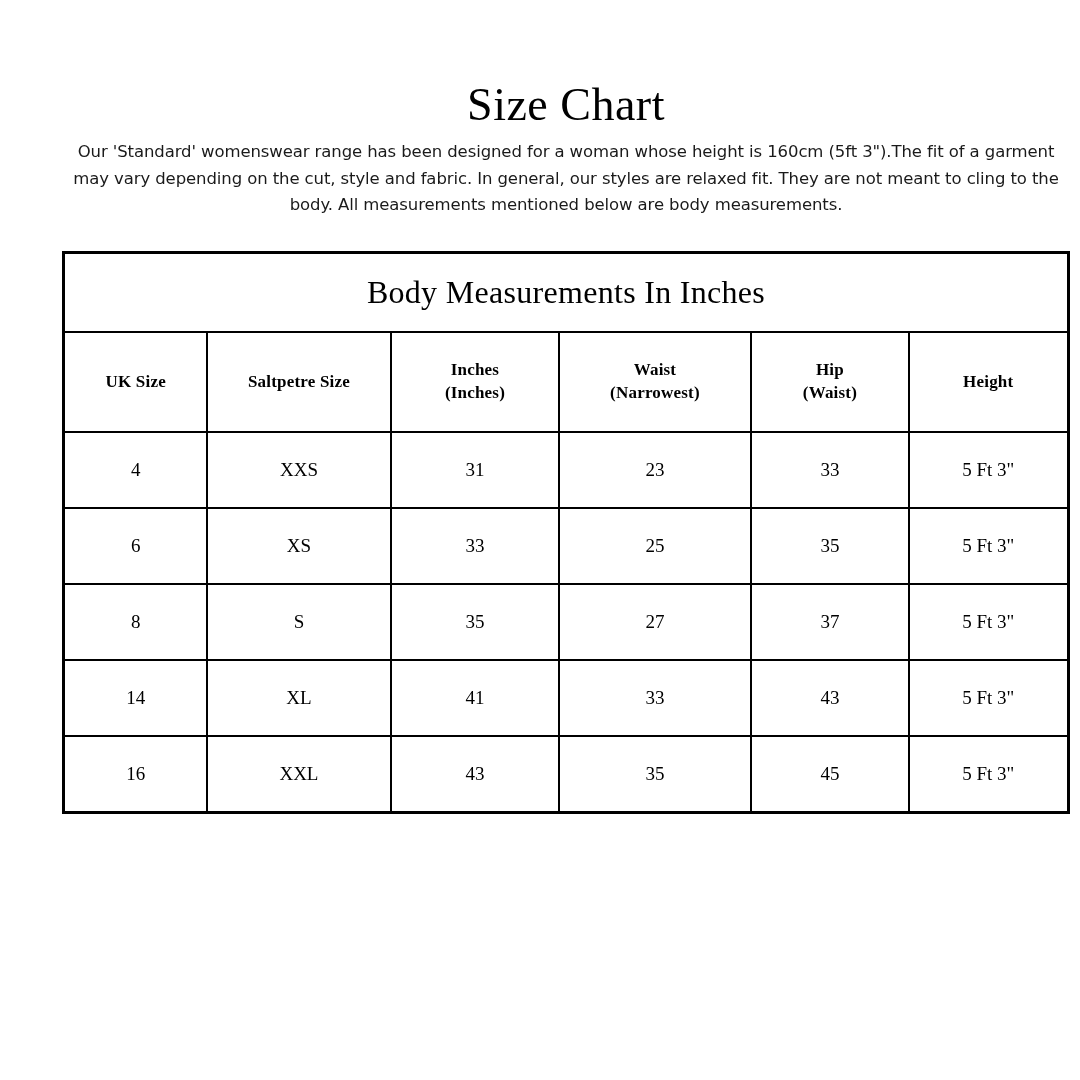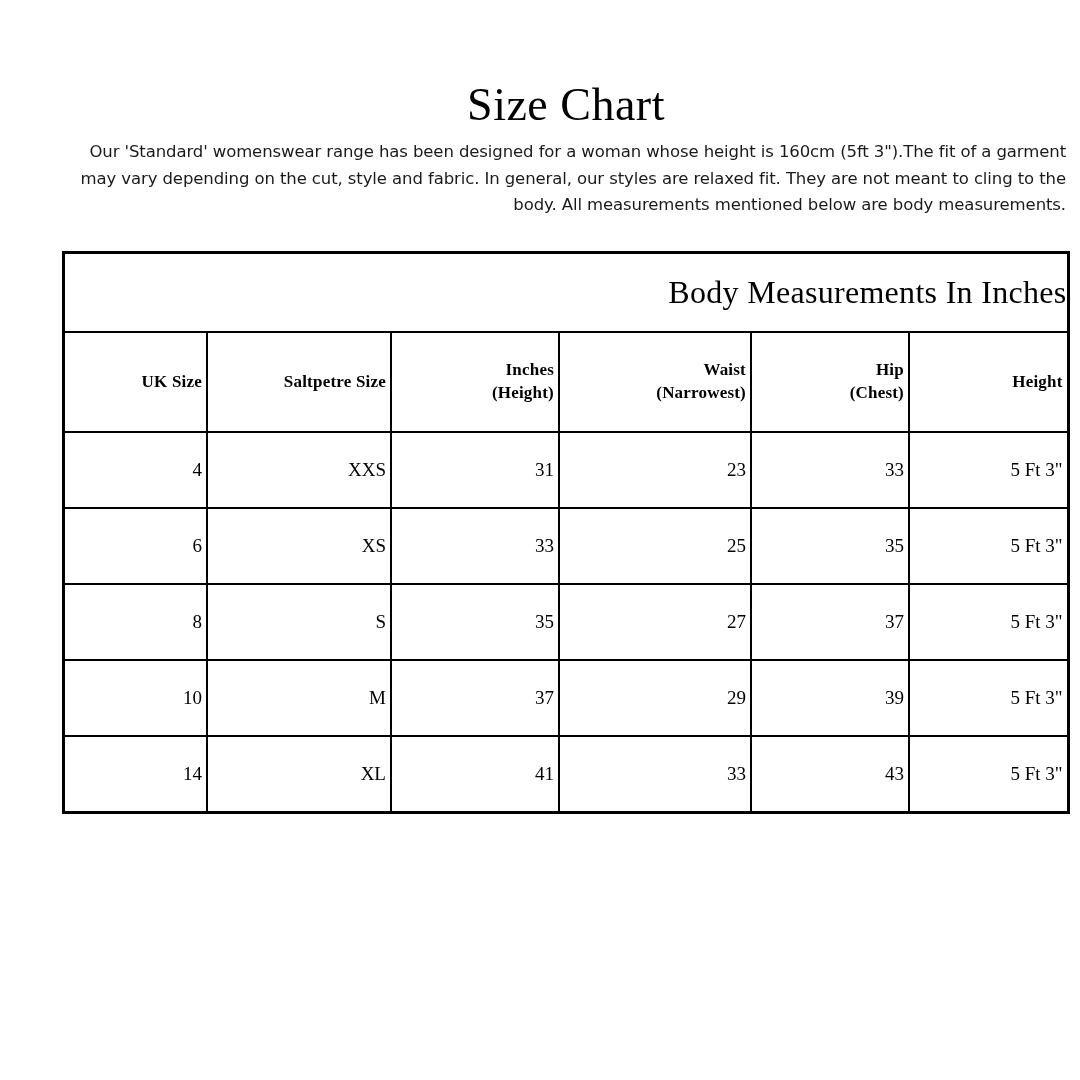--- a/index.html
+++ b/index.html
@@ -28,36 +28,36 @@
     font-weight: 400;
     text-align: center;
     letter-spacing: 0.5px;
     margin: 18px 0 6px 0;
     color: #000000;
   }
   .intro {
     font-family: "DejaVu Sans", sans-serif;
     font-size: 16.5px;
     line-height: 1.62;
-    text-align: right;
+    text-align: center;
     color: #1a1a1a;
     margin: 8px auto 0 auto;
     width: 1000px;
     letter-spacing: -0.1px;
   }
   table.size-table {
     border-collapse: collapse;
     width: 1004px;
     margin: 32px auto 0 auto;
     table-layout: fixed;
     border: 3px solid #000000;
   }
   table.size-table td, table.size-table th {
     border: 2px solid #000000;
-    text-align: right;
+    text-align: center;
     vertical-align: middle;
     font-family: "Liberation Serif", serif;
     color: #000000;
   }
   .table-caption {
     font-size: 32px;
     font-weight: 400;
     padding: 20px 0 20px 0;
     letter-spacing: 0.3px;
   }
@@ -105,29 +105,29 @@
       </tr>
       <tr>
         <th class="col-head">
           <span>UK Size</span>
         </th>
         <th class="col-head">
           <span>Saltpetre Size</span>
         </th>
         <th class="col-head">
           <span>Inches</span><br>
-          <span>(Height)</span>
+          <span>(Inches)</span>
         </th>
         <th class="col-head">
           <span>Waist</span><br>
           <span>(Narrowest)</span>
         </th>
         <th class="col-head">
           <span>Hip</span><br>
-          <span>(Chest)</span>
+          <span>(Waist)</span>
         </th>
         <th class="col-head">
           <span>Height</span>
         </th>
       </tr>
     </thead>
     <tbody>
       <tr>
         <td>4</td>
         <td>XXS</td>
@@ -146,31 +146,31 @@
       </tr>
       <tr>
         <td>8</td>
         <td>S</td>
         <td>35</td>
         <td>27</td>
         <td>37</td>
         <td>5 Ft 3"</td>
       </tr>
       <tr>
-        <td>10</td>
-        <td>M</td>
-        <td>37</td>
-        <td>29</td>
-        <td>39</td>
-        <td>5 Ft 3"</td>
-      </tr>
-      <tr>
         <td>14</td>
         <td>XL</td>
         <td>41</td>
         <td>33</td>
         <td>43</td>
+        <td>5 Ft 3"</td>
+      </tr>
+      <tr>
+        <td>16</td>
+        <td>XXL</td>
+        <td>43</td>
+        <td>35</td>
+        <td>45</td>
         <td>5 Ft 3"</td>
       </tr>
     </tbody>
   </table>
 
 </div>
 
 </body></html>

